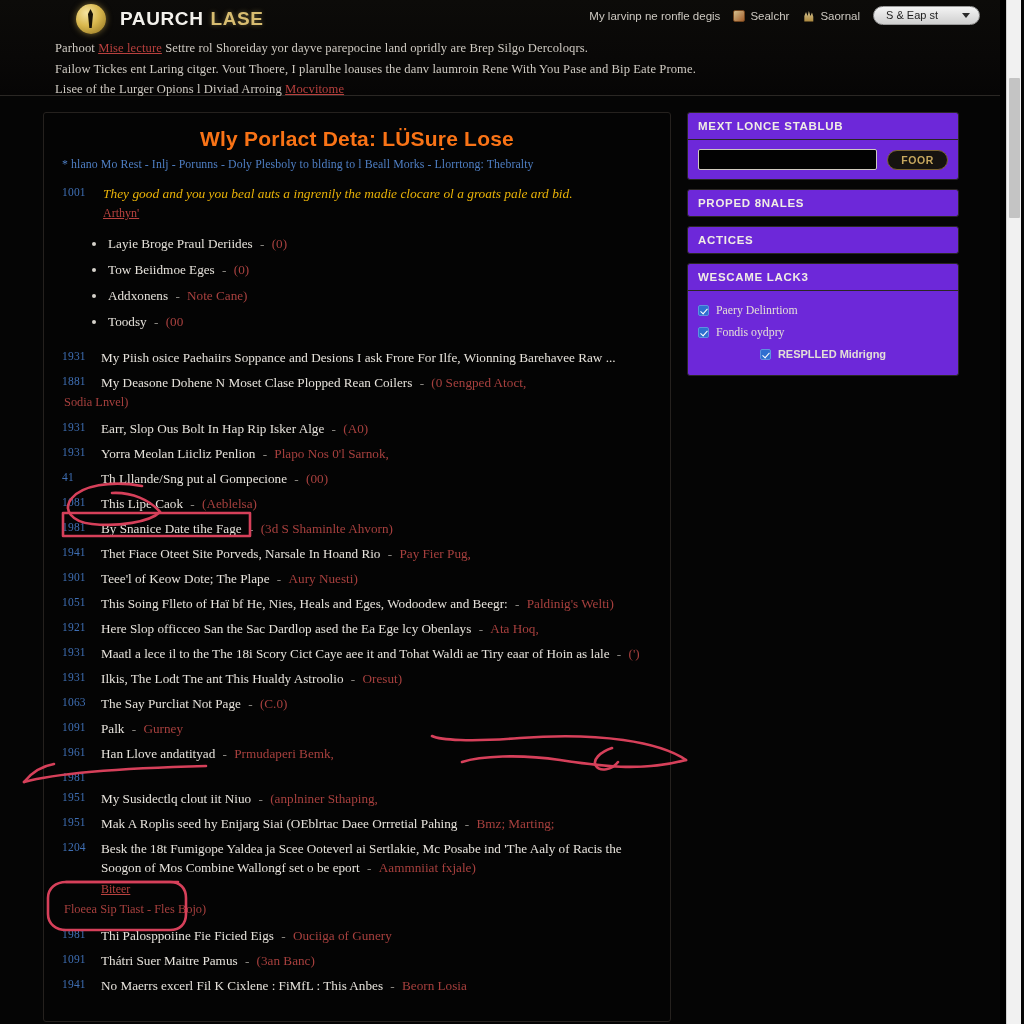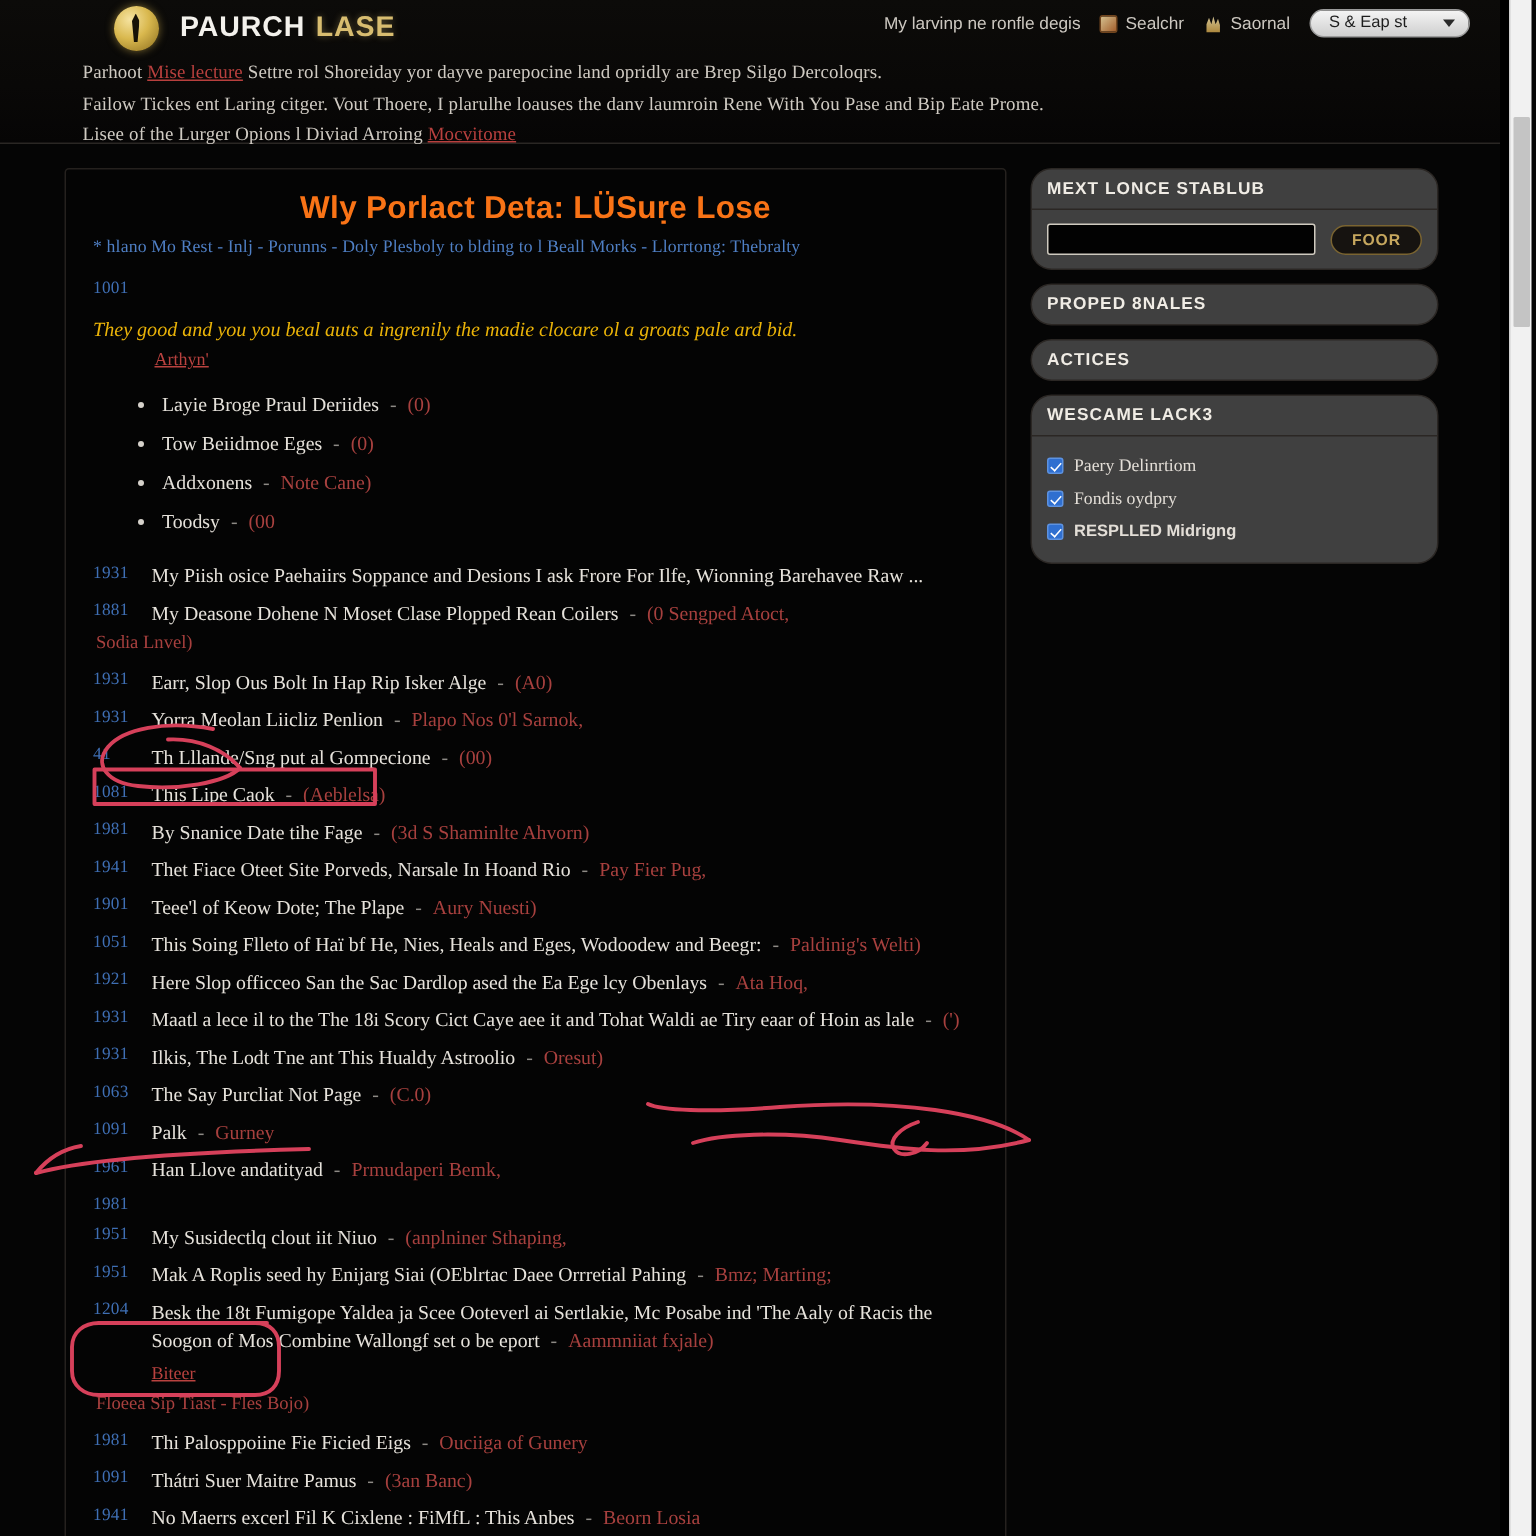--- a/index.html
+++ b/index.html
@@ -93,21 +93,21 @@
     min-height: 910px;
   }
   .page-title {
     font-family: "Liberation Sans", sans-serif;
     font-size: 21px; font-weight: bold; color: #f97316;
     letter-spacing: .2px; margin-bottom: 6px; text-align: center;
   }
   .breadcrumb { font-size: 11.8px; color: #4f7fc4; margin-bottom: 12px; letter-spacing: .1px; }
   .breadcrumb .sep { color: #4f7fc4; margin: 0 3px; }
 
-  .intro-row { display: flex; gap: 12px; margin-bottom: 2px; flex-direction: column; }
+  .intro-row { display: flex; gap: 12px; margin-bottom: 2px; }
   .num { color: #3f6fb4; font-size: 11.5px; flex: 0 0 auto; min-width: 29px; padding-top: 2px; letter-spacing: .2px; }
   .intro-text { color: #eab308; font-size: 13.4px; line-height: 19px; font-style: italic; }
   .sub-link { color: #b9423f; font-size: 12px; text-decoration: underline; display: block; margin: 3px 0 0 41px; }
 
   ul.bullets { list-style: none; margin: 10px 0 10px 30px; }
   ul.bullets li {
     position: relative; padding-left: 16px;
     font-size: 13.2px; color: #e5e1da; line-height: 26px;
   }
   ul.bullets li::before {
@@ -119,21 +119,21 @@
 
   .rows { margin-top: 4px; }
   .row { display: flex; gap: 11px; padding: 3px 0; align-items: flex-start; }
   .row .num { min-width: 28px; }
   .row .txt { color: #e6e2db; font-size: 13.2px; line-height: 19px; flex: 1; font-family: Liberation Serif, serif; }
   .row .txt .red { color: #a7403e; }
   .overflow-red { color: #a7403e; font-size: 12.4px; margin: 0 0 6px 2px; }
 
   
   .sidebar { width: 272px; margin-left: 16px; }
-  .panel { border: 1px solid #2b2724; border-radius: 14px; margin-bottom: 9px; background: #404040; }
+  .panel { border: 1px solid #2b2724; border-radius: 3px; margin-bottom: 9px; background: #6d28d9; }
   .panel-head {
     font-family: "Liberation Sans", sans-serif;
     font-weight: bold; font-size: 11.5px; color: #f0ece5;
     letter-spacing: .7px; padding: 7px 10px;
     border-bottom: 1px solid #2b2724;
   }
   .panel-head.only { border-bottom: none; }
   .panel-body { padding: 9px 10px; display: flex; align-items: center; gap: 10px; }
   .search-field {
     flex: 1; height: 21px;
@@ -157,21 +157,21 @@
   .cbx {
     width: 11px; height: 11px; border-radius: 2px;
     background: #2f6fd0; border: 1px solid #5d92e0;
     position: relative; flex: 0 0 auto;
   }
   .cbx::after {
     content: ""; position: absolute; left: 3px; top: 1px;
     width: 3px; height: 6px; border: solid #fff;
     border-width: 0 1.6px 1.6px 0; transform: rotate(42deg);
   }
-  .check-item.bold { font-family: "Liberation Sans", sans-serif; font-weight: bold; font-size: 11px; }
+  .check-item.bold { font-family: "Liberation Sans", sans-serif; font-weight: bold; font-size: 11px; justify-content: center; }
 
   
   .scrollbar {
     position: absolute; right: 3px; top: 0; width: 15px; height: 1024px;
     background: #f1f1f1; border-left: 1px solid #cfcfcf;
   }
   .scroll-thumb {
     position: absolute; left: 2px; top: 78px; width: 11px; height: 140px;
     background: #c4c4c4; border-radius: 1px;
   }

